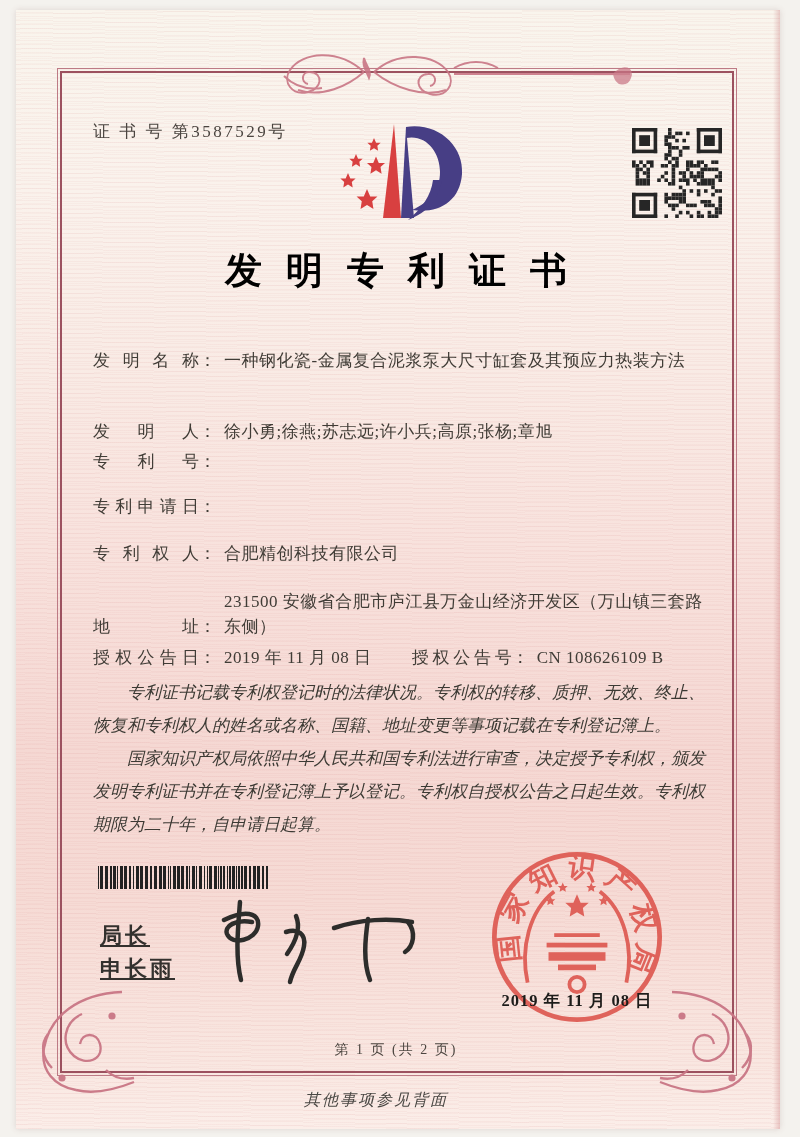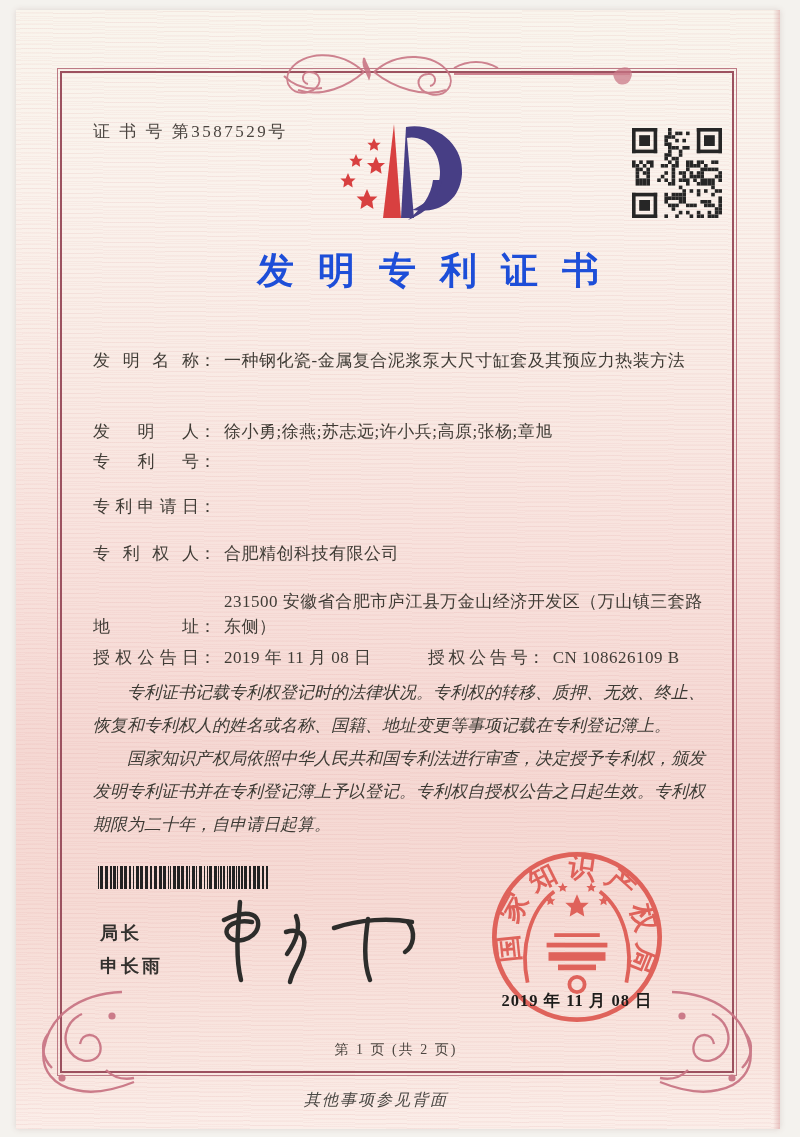--- a/index.html
+++ b/index.html
@@ -35,37 +35,37 @@
   }
   .frame{
     position:absolute;left:57px;top:68px;width:678px;height:1006px;
     border:1px solid var(--frame-outer);
   }
   .frame-inner{position:absolute;inset:2px;border:2px solid var(--frame-inner);}
   .abs{position:absolute;}
   .cert-no{left:93px;top:120px;font-size:17px;letter-spacing:2.5px;color:#4b4540;}
   .title{
     left:57px;top:246px;width:678px;text-align:center;
-    font-size:37px;font-weight:700;color:#1d4ed8;
-    letter-spacing:24px;text-indent:24px;margin-left:32px;
+    font-size:37px;font-weight:700;color:#000000;
+    letter-spacing:24px;text-indent:24px;
   }
   .field-row{left:93px;width:625px;font-size:17px;line-height:1.45;color:#403c36;display:flex;align-items:flex-end;}
   .flabel{display:inline-block;width:106px;text-align:justify;text-align-last:justify;flex:none;}
   .fcolon{flex:none;margin-right:8px;}
   .fvalue{letter-spacing:.5px;}
   .fvalue.wrap{width:482px;}
-  .pair2{margin-left:56px;display:flex;}
+  .pair2{margin-left:40px;display:flex;}
   .pair2 .flabel{width:100px;}
   .paras{left:93px;top:676px;width:614px;font-size:17px;line-height:33px;
     font-style:italic;color:#3c3a34;}
   .paras p{margin:0;text-indent:2em;}
   .barcode{left:98px;top:866px;width:236px;height:23px;font-size:0;white-space:nowrap;overflow:hidden;}
   .barcode span{display:inline-block;height:100%;background:#222;vertical-align:top;}
   .director{left:100px;font-family:"Liberation Sans","DejaVu Sans",sans-serif;
-    font-size:18px;font-weight:700;color:#33312e;letter-spacing:3px;}
+    font-size:22px;font-weight:700;color:#33312e;letter-spacing:3px;text-decoration:underline;}
   .page-foot{left:57px;top:1041px;width:678px;text-align:center;font-size:14px;color:#4c4640;letter-spacing:2px;}
   .back-note{left:61px;top:1090px;width:630px;text-align:center;font-size:16px;font-style:italic;color:#4a4844;letter-spacing:2px;}
   .seal-date{left:482px;top:990px;width:190px;text-align:center;
     font-size:16.5px;font-weight:700;color:#1d1c1a;letter-spacing:1px;}
   svg{display:block;}
   #qr-svg rect{fill:#262626;}
   .lace{color:var(--lace-pink);}
 </style>
 </head>
 <body>

